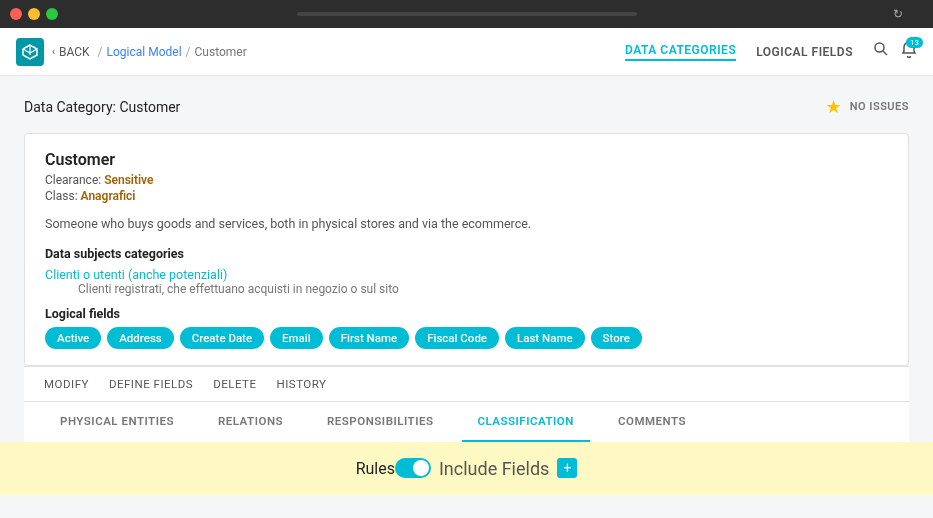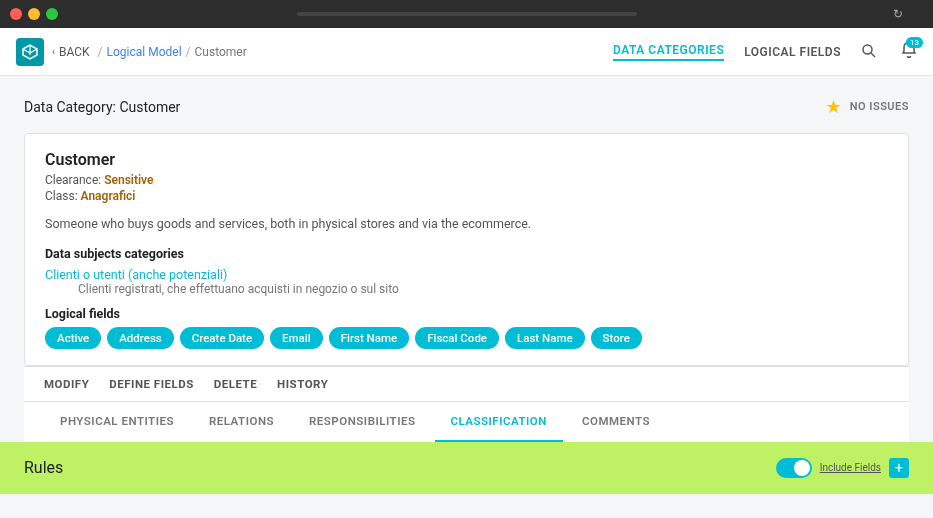--- a/index.html
+++ b/index.html
@@ -101,22 +101,22 @@
       cursor: pointer;
       text-transform: uppercase;
     }
     .nav-link.active {
       color: #00bcd4;
       border-bottom: 2px solid #00bcd4;
       padding-bottom: 2px;
     }
     .nav-icons {
       display: flex;
-      align-items: flex-end;
-      gap: 24px;
+      align-items: flex-start;
+      gap: 12px;
     }
     .icon-btn {
       cursor: pointer;
       color: #555;
       font-size: 16px;
       position: relative;
     }
     .notification-badge {
       position: absolute;
       top: -4px;
@@ -236,57 +236,57 @@
     
     .action-bar {
       display: flex;
       gap: 20px;
       padding: 10px 20px;
       background: #fff;
       border-top: 1px solid #e0e0e0;
     }
     .action-btn {
       font-size: 11.5px;
-      font-weight: 700;
+      font-weight: 400;
       color: #555;
       letter-spacing: 0.5px;
       cursor: pointer;
       text-transform: uppercase;
     }
 
     
     .bottom-tabs {
       background: #fff;
       border-top: 1px solid #e0e0e0;
       display: flex;
-      gap: 3px;
+      gap: 12px;
       padding: 0 20px;
     }
     .bottom-tab {
       padding: 12px 16px;
       font-size: 11.5px;
       font-weight: 600;
       color: #777;
       letter-spacing: 0.5px;
       cursor: pointer;
       text-transform: uppercase;
       border-bottom: 2px solid transparent;
     }
     .bottom-tab.active {
       color: #00bcd4;
       border-bottom: 2px solid #00bcd4;
     }
 
     
     .bottom-section {
-      background: #bef264;
+      background: #fef9c3;
       padding: 16px 24px;
       display: flex;
       align-items: center;
-      justify-content: space-between;
+      justify-content: center;
     }
     .rules-title {
       font-size: 16px;
       font-weight: 400;
       color: #222;
     }
     .include-fields-row {
       display: flex;
       align-items: center;
       gap: 8px;
@@ -302,23 +302,22 @@
     .toggle-knob {
       position: absolute;
       right: 2px;
       top: 2px;
       width: 16px;
       height: 16px;
       background: white;
       border-radius: 50%;
     }
     .include-label {
-      font-size: 10px;
-      color: #555;
-      text-decoration: underline;
+      font-size: 18px;
+      color: #555;
     }
     .add-btn {
       width: 20px; height: 20px;
       background: #00bcd4;
       border-radius: 3px;
       display: flex;
       align-items: center;
       justify-content: center;
       color: white;
       font-size: 14px;

